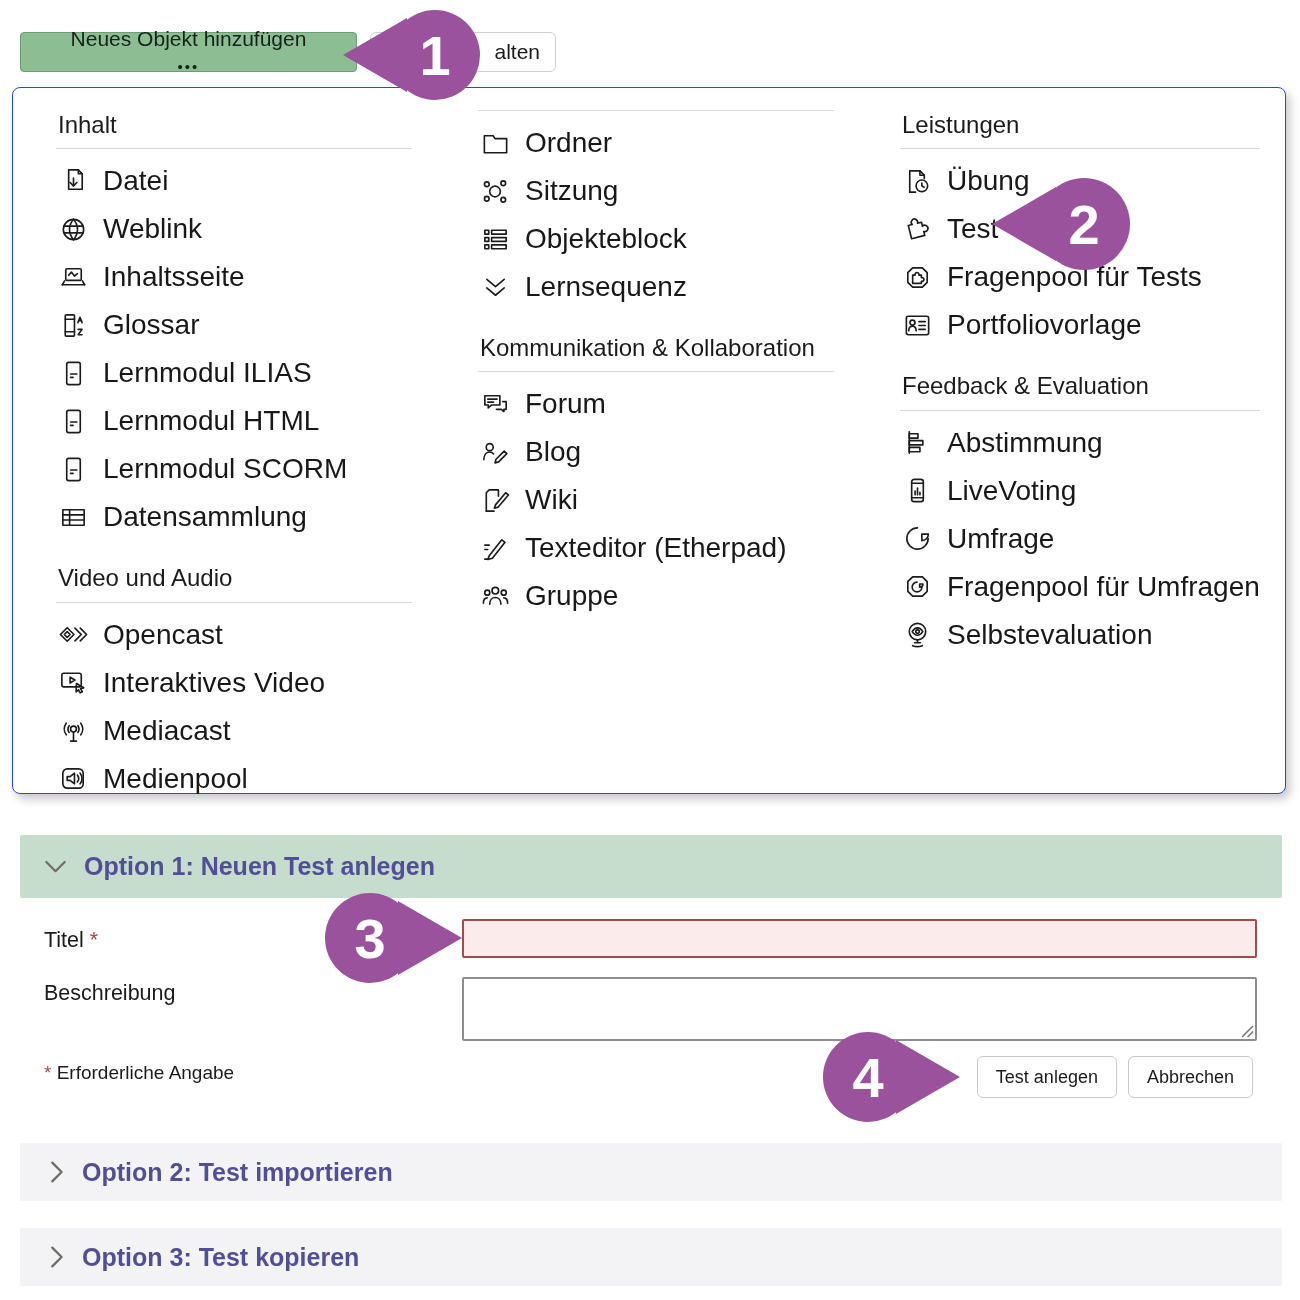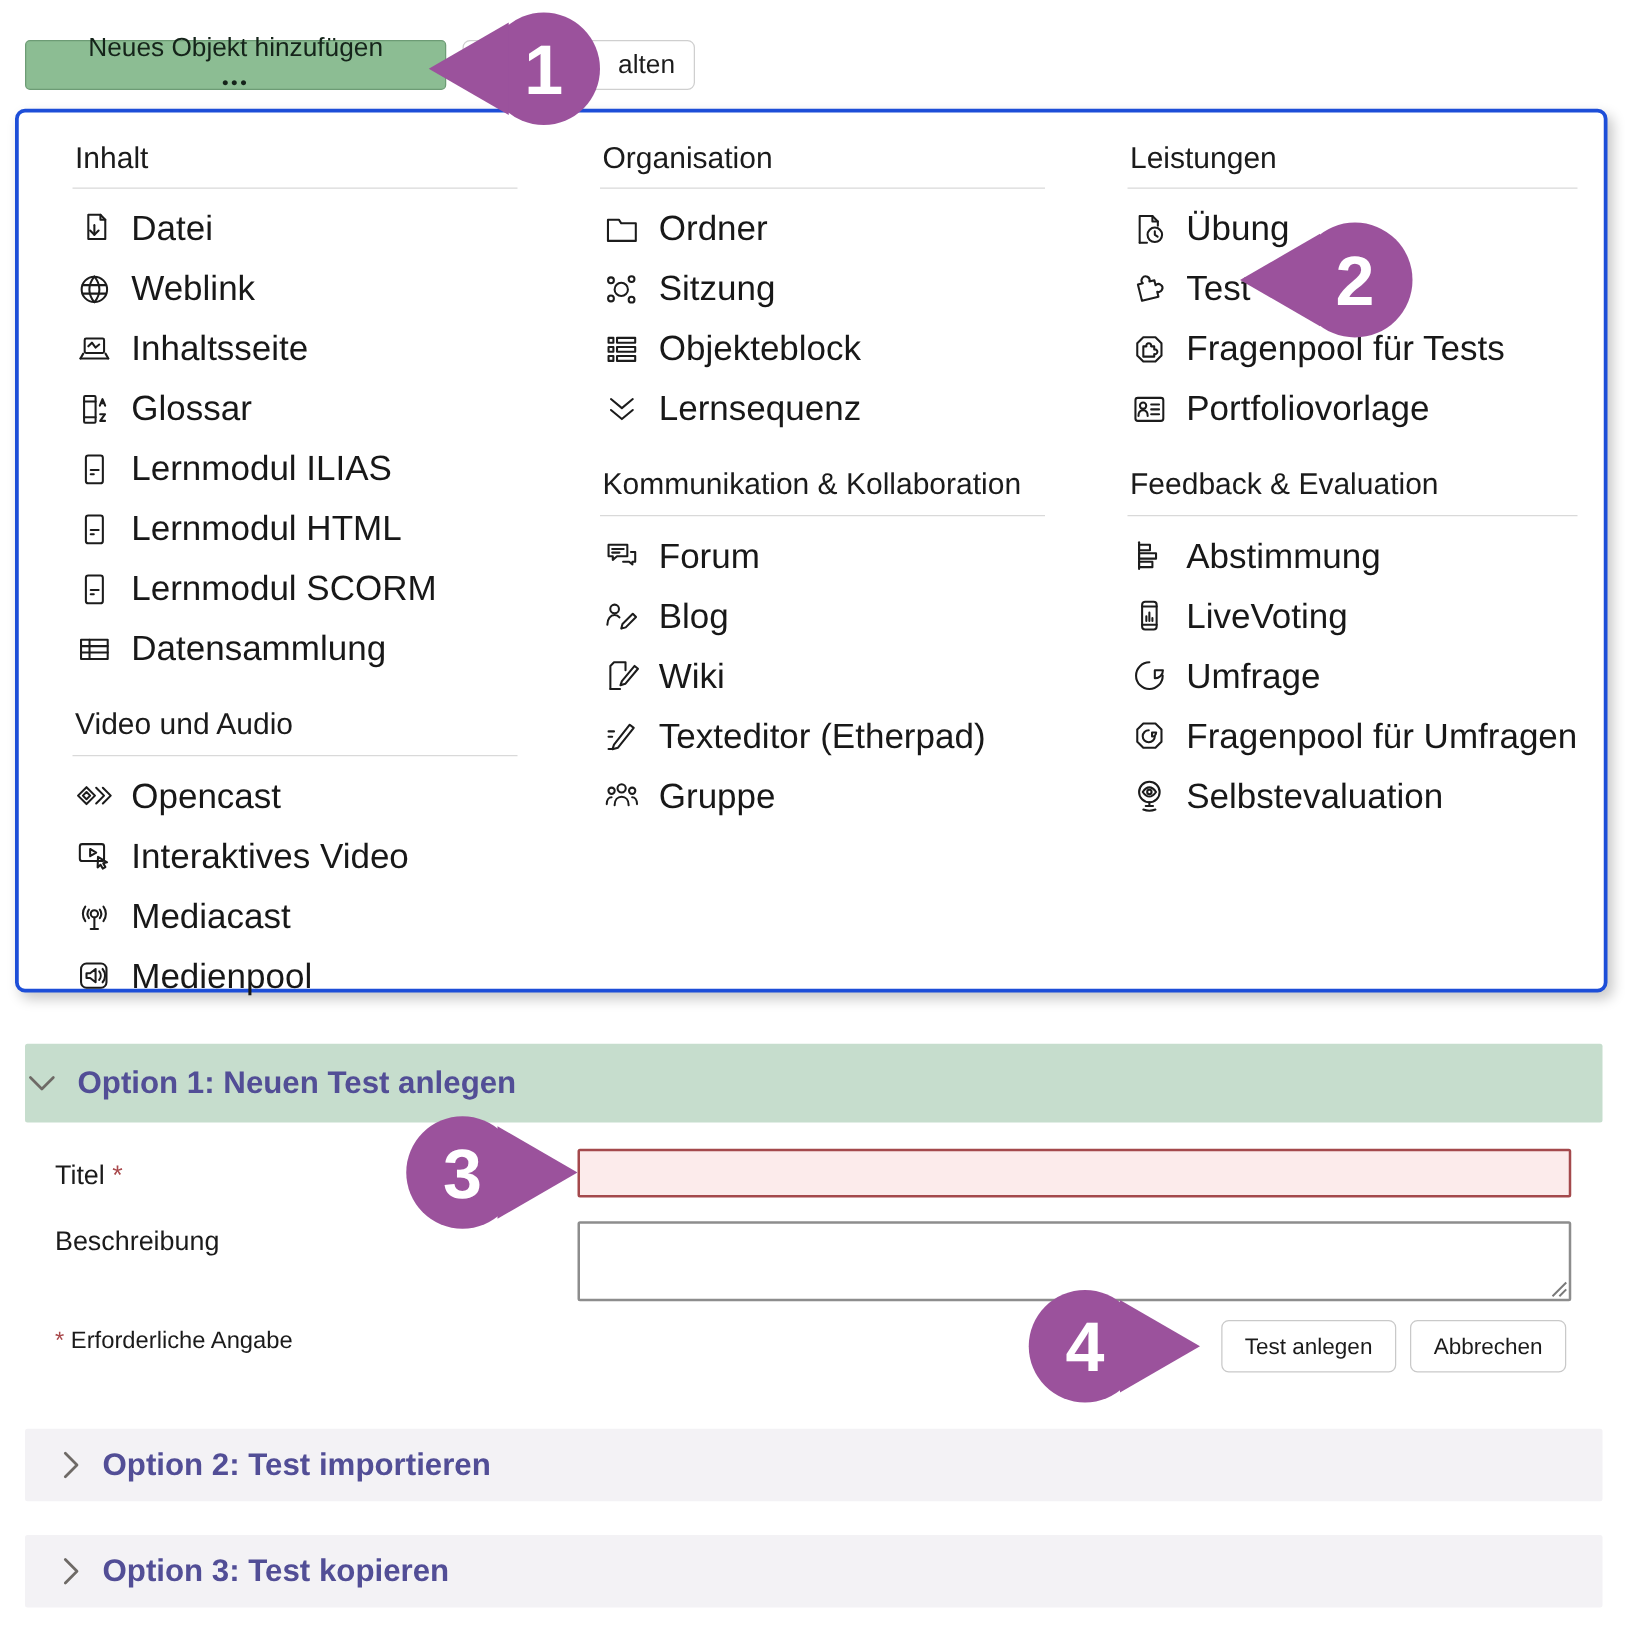--- a/index.html
+++ b/index.html
@@ -12,21 +12,21 @@
     font-family:inherit;font-size:21px;color:#15241a;cursor:pointer;
     display:flex;align-items:center;justify-content:center;gap:9px;flex-direction:column;}
   .btn-green .dots{font-size:15px;letter-spacing:2px;position:relative;top:-2px;}
   .btn-partial{position:absolute;left:370px;top:32px;width:186px;height:40px;
     background:#fff;border:1px solid #cfcfcf;border-radius:6px;
     font-family:inherit;font-size:21px;color:#1b1b1b;cursor:pointer;
     display:flex;align-items:center;justify-content:flex-end;padding:0 15px;box-sizing:border-box;}
 
   
   .panel{position:absolute;left:12px;top:87px;width:1274px;height:707px;box-sizing:border-box;
-    background:#fff;border:3px solid #1d4ed8;border-radius:8px;
+    background:#fff;border:1px solid #1d4ed8;border-radius:8px;
     box-shadow:4px 5px 10px rgba(0,0,0,.22);
     padding:22px 27px 14px 43px;}
   .menu-grid{display:grid;grid-template-columns:356px 356px 360px;column-gap:66px;}
   .sec-title{font-size:24px;color:#1b1b1b;padding:0 0 9px 2px;max-width:345px;line-height:1.22;}
   .sec-rule{border-bottom:1px solid #d9d9d9;margin-bottom:8px;}
   .sec-gap{margin-top:22px;}
   .menu-item{display:flex;align-items:center;gap:14px;padding:8px 0 8px 2px;cursor:pointer;}
   .mi-icon{width:31px;height:31px;flex:0 0 31px;display:flex;align-items:center;justify-content:center;}
   .mi-svg{width:31px;height:31px;stroke:#1c1c1c;fill:none;stroke-width:1.7;
           stroke-linecap:round;stroke-linejoin:round;}
@@ -35,21 +35,21 @@
   
   .callout{position:absolute;width:140px;height:100px;z-index:10;}
   .callout text{fill:#fff;font-family:inherit;font-size:56px;font-weight:bold;text-anchor:middle;}
   .c1{left:343px;top:5px;}
   .c2{left:992px;top:174px;}
   .c3{left:322px;top:888px;}
   .c4{left:820px;top:1027px;}
 
   
   .opt1-bar{position:absolute;left:20px;top:835px;width:1262px;height:63px;box-sizing:border-box;
-    background:#c6ddcd;display:flex;align-items:center;gap:15px;cursor:pointer;border-radius:2px;}
+    background:#c6ddcd;display:flex;align-items:center;gap:15px;padding-left:22px;cursor:pointer;border-radius:2px;}
   .opt-title{font-size:25px;font-weight:bold;color:#524e96;}
   .chev{stroke:#6e6a66;fill:none;stroke-width:2.6;stroke-linecap:round;stroke-linejoin:round;}
 
   .form-label{position:absolute;left:44px;font-size:21.5px;color:#1b1b1b;}
   .req{color:#a9494c;}
   .title-input{position:absolute;left:462px;top:919px;width:795px;height:39px;box-sizing:border-box;
     background:#fcebeb;border:2px solid #a4494c;border-radius:2px;font-family:inherit;font-size:20px;padding:0 10px;}
   .desc-area{position:absolute;left:462px;top:977px;width:795px;height:64px;box-sizing:border-box;
     background:#fff;border:2px solid #8d8d8d;border-radius:2px;resize:none;font-family:inherit;font-size:20px;padding:6px 10px;}
   .resize-grip{position:absolute;left:1240px;top:1024px;width:14px;height:14px;}
@@ -205,21 +205,20 @@
               <svg class="mi-svg" viewBox="0 0 32 32">
                 <rect x="5" y="6" width="21" height="20" rx="4.5"></rect>
                 <path d="M9.5 14h3L17 10.5v11L12.5 18h-3z"></path>
                 <path d="M20 12.5a5.5 5.5 0 0 1 0 7M22.8 10.5a8.5 8.5 0 0 1 0 11"></path>
               </svg>
             </span>
             <span class="mi-label">Medienpool</span>
           </div>
         </div>
         <div>
-          <div class="sec-title">Organisation</div>
           <div class="sec-rule"></div>
           <div class="menu-item">
             <span class="mi-icon">
               <svg class="mi-svg" viewBox="0 0 32 32">
                 <path d="M4.5 25.5V8h9l2 3h12v14.5z"></path>
               </svg>
             </span>
             <span class="mi-label">Ordner</span>
           </div>
           <div class="menu-item">

